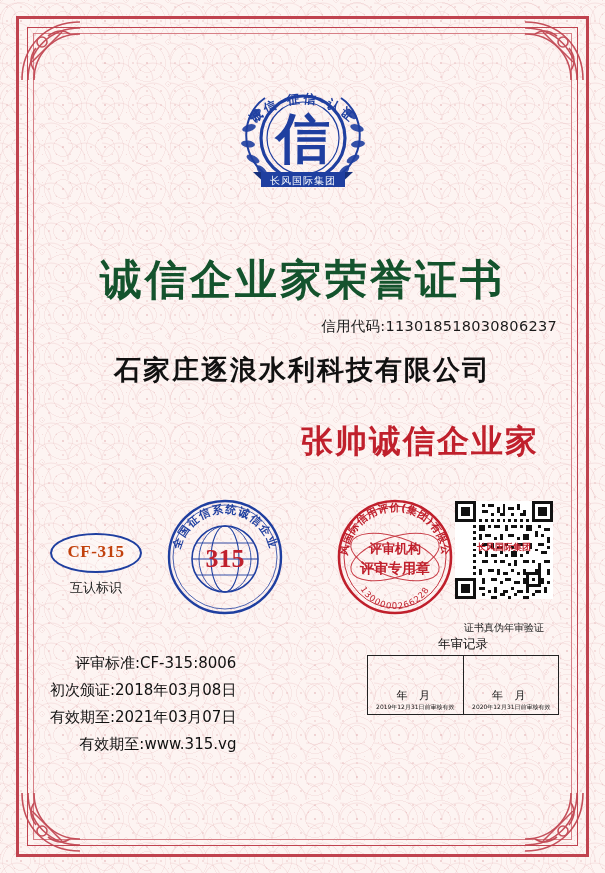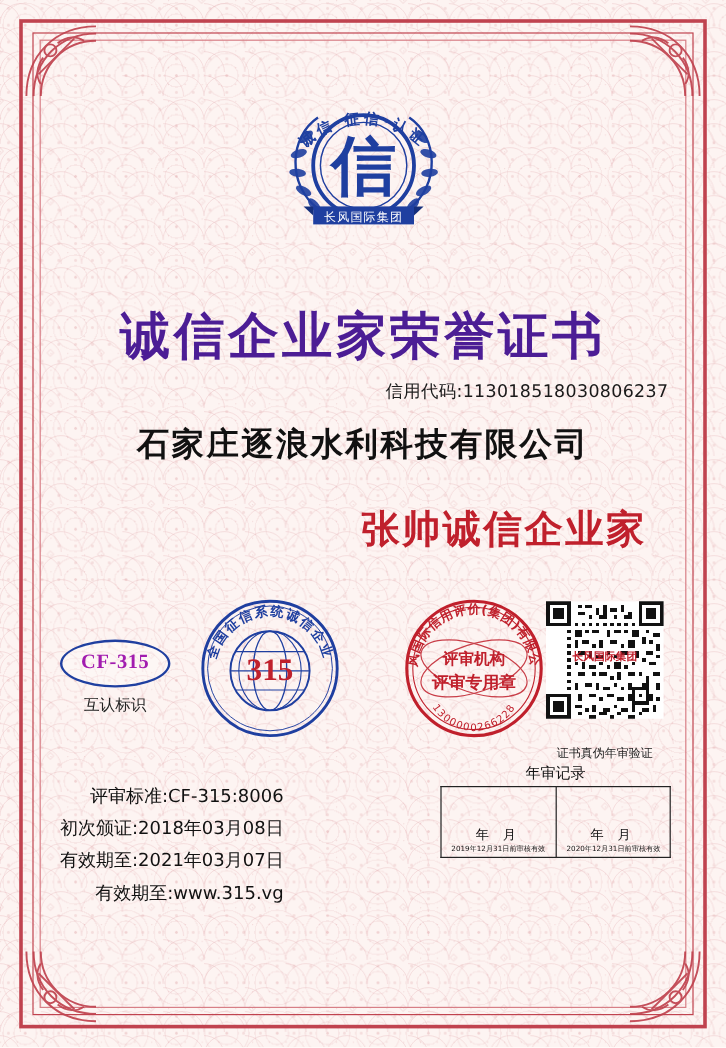--- a/index.html
+++ b/index.html
@@ -80,21 +80,21 @@
   
   .main-title {
     position: absolute;
     top: 212px;
     left: 0;
     right: 0;
     text-align: center;
     font-size: 42px;
     font-weight: bold;
     letter-spacing: 3px;
-    color: #4c1d95;
+    color: #14532d;
     font-family: "DejaVu Sans", "Liberation Sans", sans-serif;
   }
   .credit-code {
     position: absolute;
     top: 277px;
     right: 8px;
     font-size: 14.5px;
     color: #1a1a1a;
     letter-spacing: 0.3px;
     font-family: "DejaVu Sans", "Liberation Sans", sans-serif;
@@ -139,21 +139,21 @@
     left: 10px;
     top: 38px;
     width: 92px;
     text-align: center;
   }
   .cf-oval {
     width: 88px;
     height: 36px;
     border: 2px solid #1f3fa0;
     border-radius: 50%;
-    color: #a21caf;
+    color: #c2410c;
     font-size: 17px;
     font-weight: bold;
     line-height: 34px;
     font-family: "Liberation Serif", serif;
     letter-spacing: 0.5px;
     background: rgba(255,255,255,0.25);
   }
   .seal-caption {
     margin-top: 6px;
     font-size: 13px;

